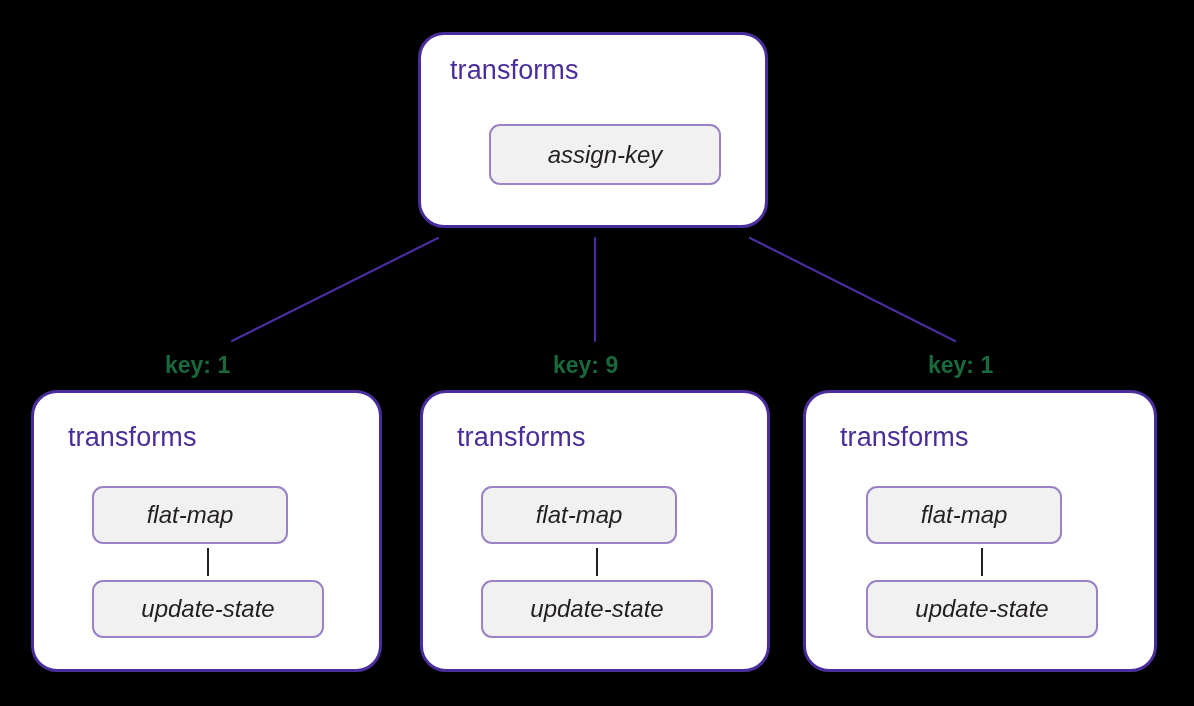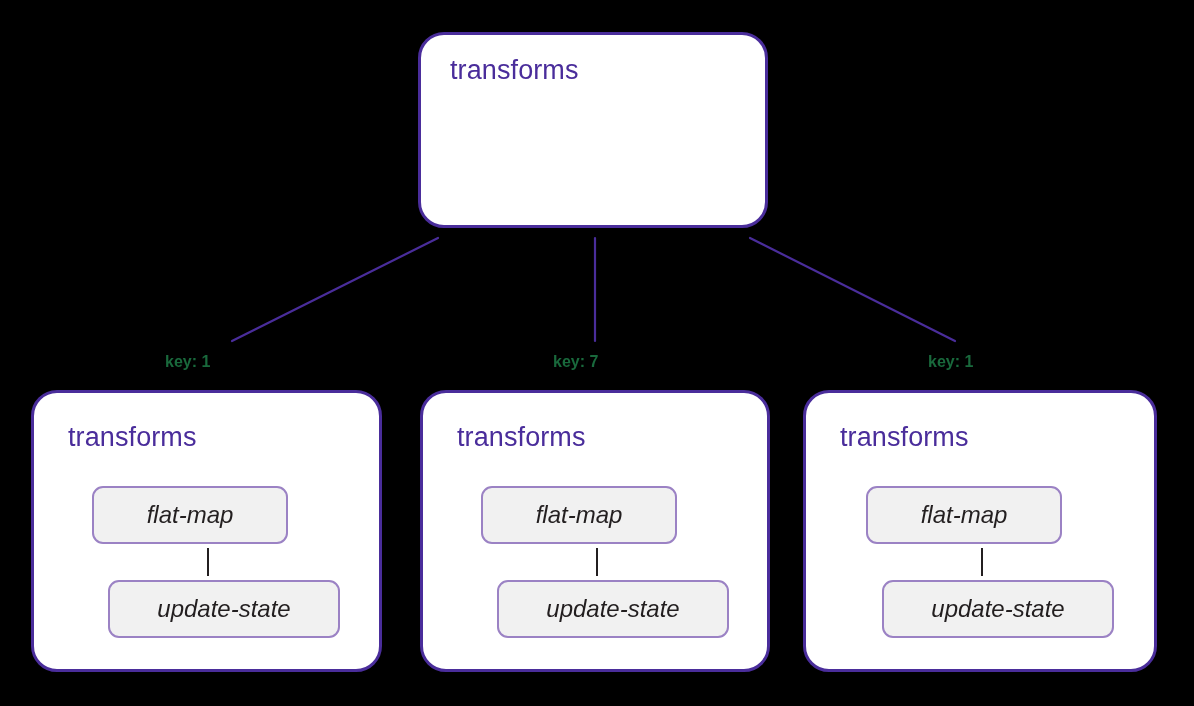--- a/index.html
+++ b/index.html
@@ -77,39 +77,39 @@
     width: 2px;
     background: #231f20;
     z-index: 3;
   }
 
   
   .key-label {
     position: absolute;
     z-index: 3;
     color: #19693c;
-    font-size: 16px;
+    font-size: 23px;
     font-weight: bold;
     white-space: nowrap;
     line-height: 1;
   }
 
   
   #partition-node { left: 418px; top: 32px; width: 350px; height: 196px; }
   #partition-title { left: 29px; top: 22px; }
   #assign-key-op { left: 68px; top: 89px; width: 232px; height: 61px; }
 
   
   #transforms-node-0 { left: 31px;  top: 390px; width: 351px; height: 282px; }
   #transforms-node-1 { left: 420px; top: 390px; width: 350px; height: 282px; }
   #transforms-node-2 { left: 803px; top: 390px; width: 354px; height: 282px; }
 
   .node-title-t { left: 34px; top: 31px; }
   .op-flatmap   { left: 58px;  top: 93px;  width: 196px; height: 58px; }
-  .op-update    { left: 58px;  top: 187px; width: 232px; height: 58px; margin-left: 16px; }
+  .op-update    { left: 58px;  top: 187px; width: 232px; height: 58px; }
   .op-link-t    { left: 173px; top: 155px; height: 28px; }
   
   #transforms-node-2 .op-flatmap { left: 60px; }
   #transforms-node-2 .op-update  { left: 60px; }
   #transforms-node-2 .op-link-t  { left: 175px; }
 
   
   #key-label-0 { left: 165px; top: 354px; }
   #key-label-1 { left: 553px; top: 354px; }
   #key-label-2 { left: 928px; top: 354px; }
@@ -120,24 +120,27 @@
 <div id="canvas">
 
   <svg id="edges" viewBox="0 0 1194 706" width="1194" height="706">
     <line x1="438" y1="238" x2="232" y2="341" stroke="#4a2d9b" stroke-width="2.2" stroke-linecap="round"></line>
     <line x1="595" y1="238" x2="595" y2="341" stroke="#4a2d9b" stroke-width="2.2" stroke-linecap="round"></line>
     <line x1="750" y1="238" x2="955" y2="341" stroke="#4a2d9b" stroke-width="2.2" stroke-linecap="round"></line>
   </svg>
 
   <div class="node" id="partition-node">
     <div class="node-title" id="partition-title">transforms</div>
+    <div class="op" id="assign-key-op">
+      <span class="op-label">assign-key</span>
+    </div>
   </div>
 
   <div class="key-label" id="key-label-0">key: 1</div>
-  <div class="key-label" id="key-label-1">key: 7</div>
+  <div class="key-label" id="key-label-1">key: 9</div>
   <div class="key-label" id="key-label-2">key: 1</div>
 
   <div class="node" id="transforms-node-0">
     <div class="node-title node-title-t">transforms</div>
     <div class="op op-flatmap">
       <span class="op-label">flat-map</span>
     </div>
     <div class="op-link op-link-t"></div>
     <div class="op op-update">
       <span class="op-label">update-state</span>

